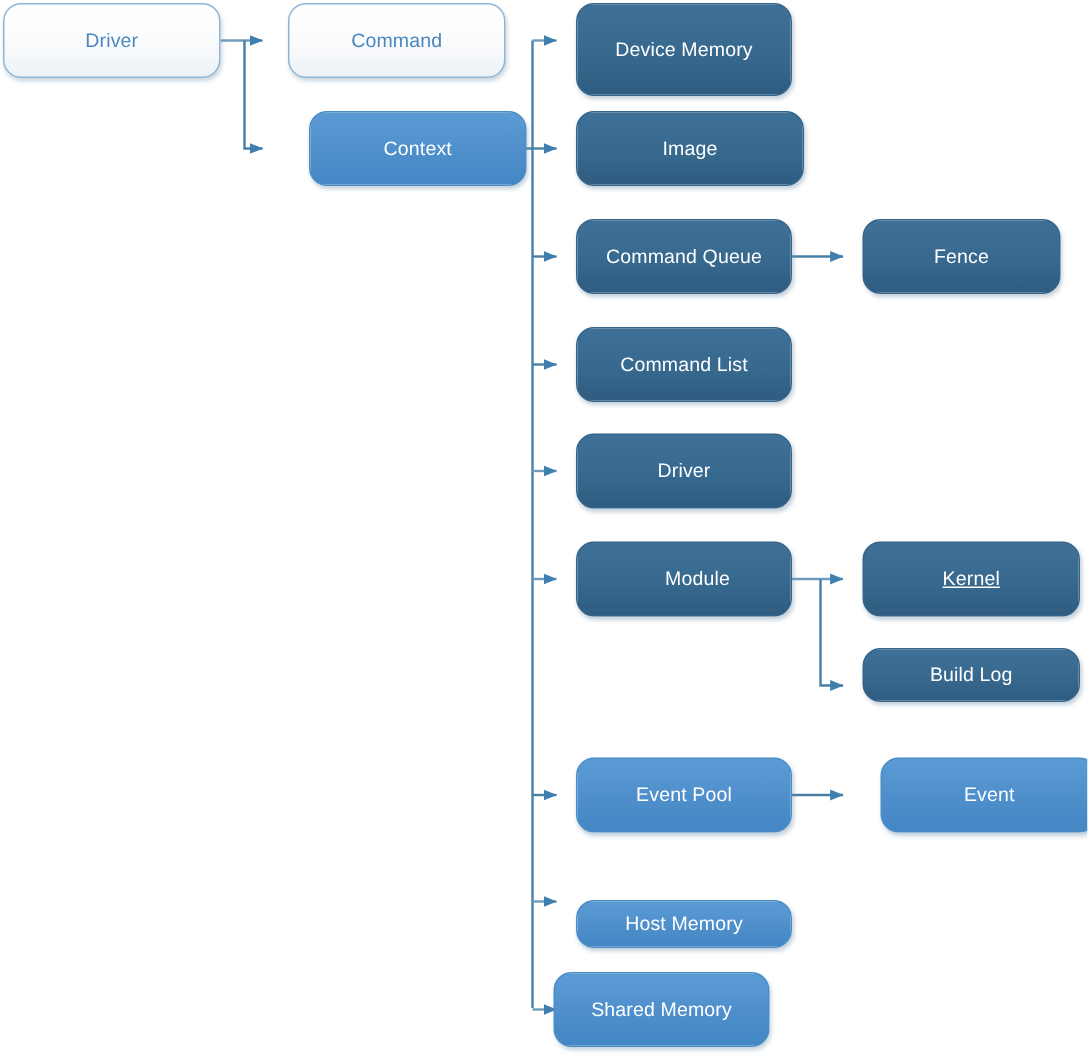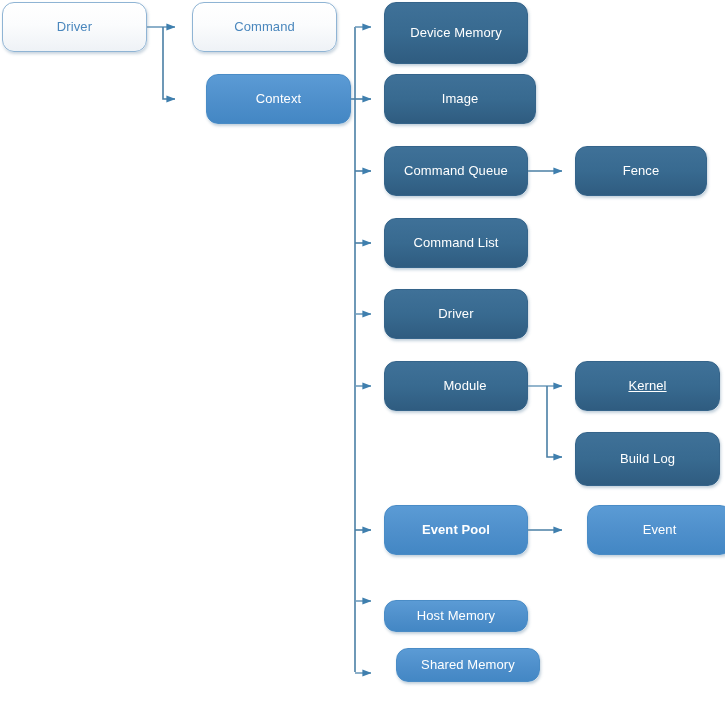--- a/index.html
+++ b/index.html
@@ -122,36 +122,36 @@
       </div>
       <div class="node style-dark" style="left: 384px; top: 218px; width: 144px; height: 50px;">
         <span>Command List</span>
       </div>
       <div class="node style-dark" style="left: 384px; top: 289px; width: 144px; height: 50px;">
         <span>Driver</span>
       </div>
       <div class="node style-dark" style="left: 384px; top: 361px; width: 144px; height: 50px; padding-left: 18px;">
         <span>Module</span>
       </div>
-      <div class="node style-medium" style="left: 384px; top: 505px; width: 144px; height: 50px; font-weight: bold;">
+      <div class="node style-medium" style="left: 384px; top: 505px; width: 144px; height: 50px;">
         <span>Event Pool</span>
       </div>
       <div class="node style-medium" style="left: 384px; top: 600px; width: 144px; height: 32px;">
         <span>Host Memory</span>
       </div>
-      <div class="node style-medium" style="left: 396px; top: 648px; width: 144px; height: 34px;">
+      <div class="node style-medium" style="left: 369px; top: 648px; width: 144px; height: 50px;">
         <span>Shared Memory</span>
       </div>
       <div class="node style-dark" style="left: 575px; top: 146px; width: 132px; height: 50px;">
         <span>Fence</span>
       </div>
       <div class="node style-dark" style="left: 575px; top: 361px; width: 145px; height: 50px; text-decoration: underline;">
         <span>Kernel</span>
       </div>
-      <div class="node style-dark" style="left: 575px; top: 432px; width: 145px; height: 54px;">
+      <div class="node style-dark" style="left: 575px; top: 432px; width: 145px; height: 36px;">
         <span>Build Log</span>
       </div>
       <div class="node style-medium" style="left: 575px; top: 505px; width: 145px; height: 50px; margin-left: 12px;">
         <span>Event</span>
       </div>
     </div>
 
 </div>
 
 </body></html>

